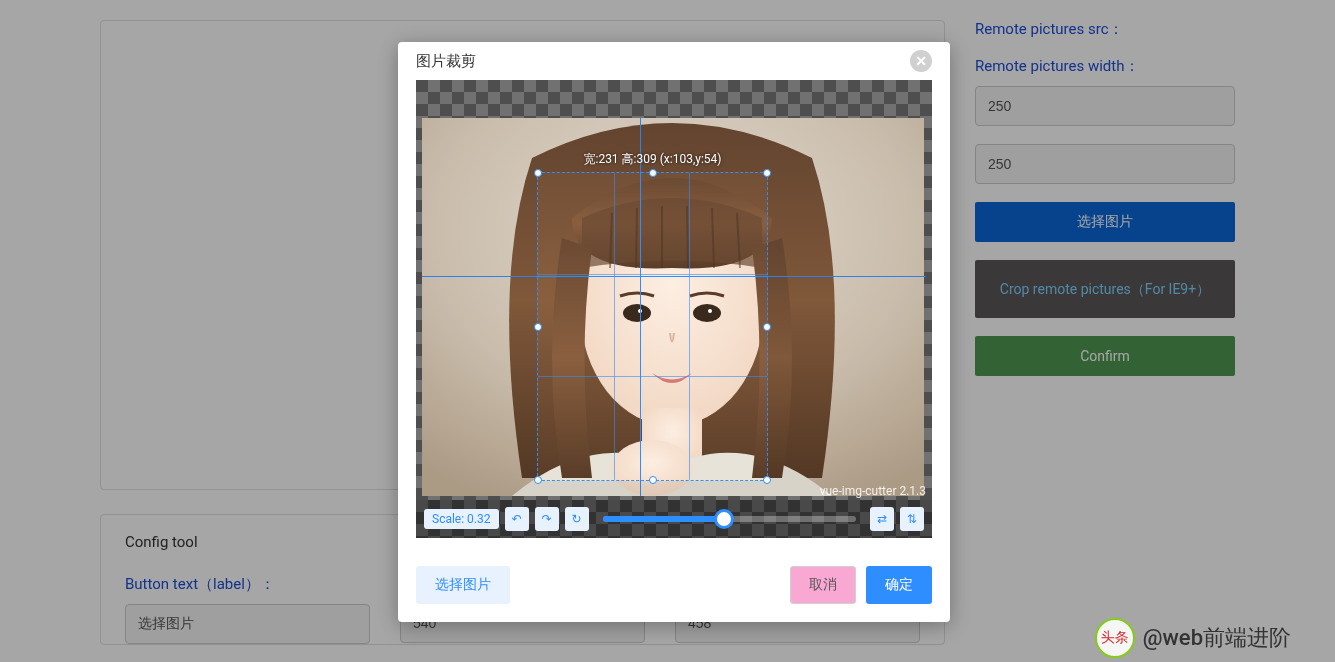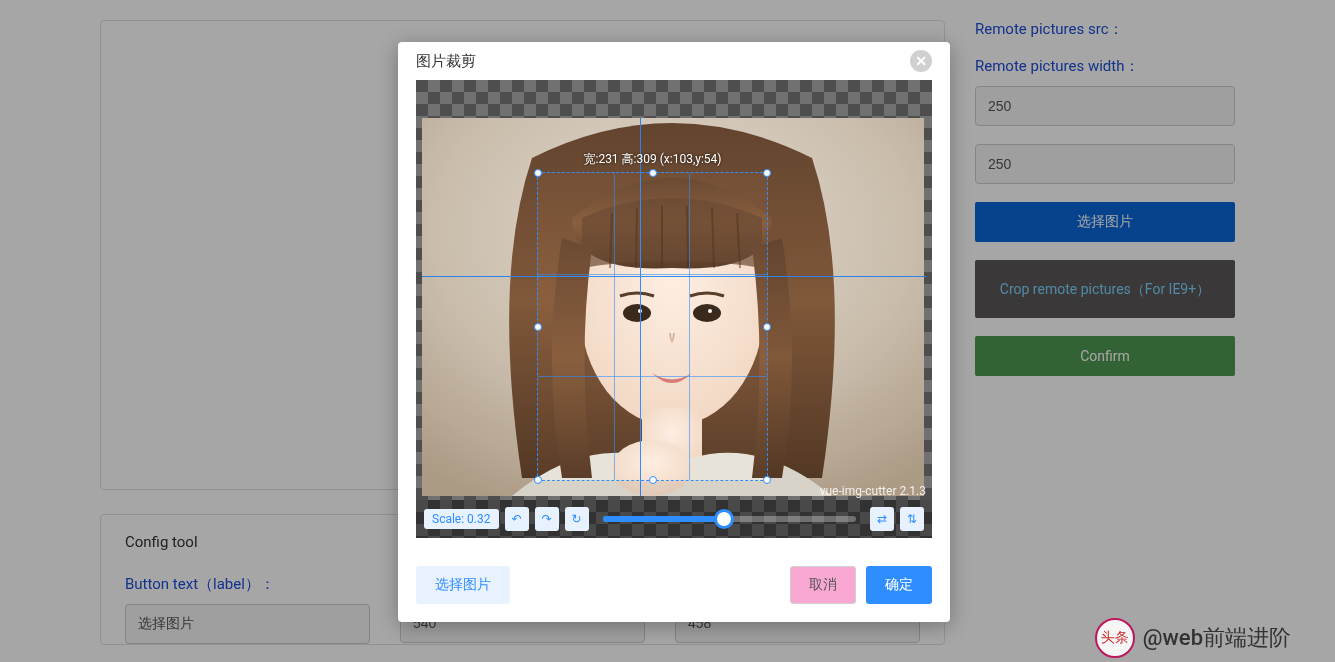--- a/index.html
+++ b/index.html
@@ -242,21 +242,21 @@
   z-index: 20;
   display: flex;
   align-items: center;
   gap: 8px;
   color: #333;
   font-size: 22px;
   font-weight: 500;
 }
 .bottom-water .circle {
   width: 40px; height: 40px;
-  border: 2px solid #be185d;
+  border: 2px solid #84cc16;
   border-radius: 50%;
   display: flex; align-items: center; justify-content: center;
   color: #cf2a2a;
   font-size: 14px;
   background: rgba(255,255,255,0.9);
 }
 </style>
 </head>
 <body>
 

